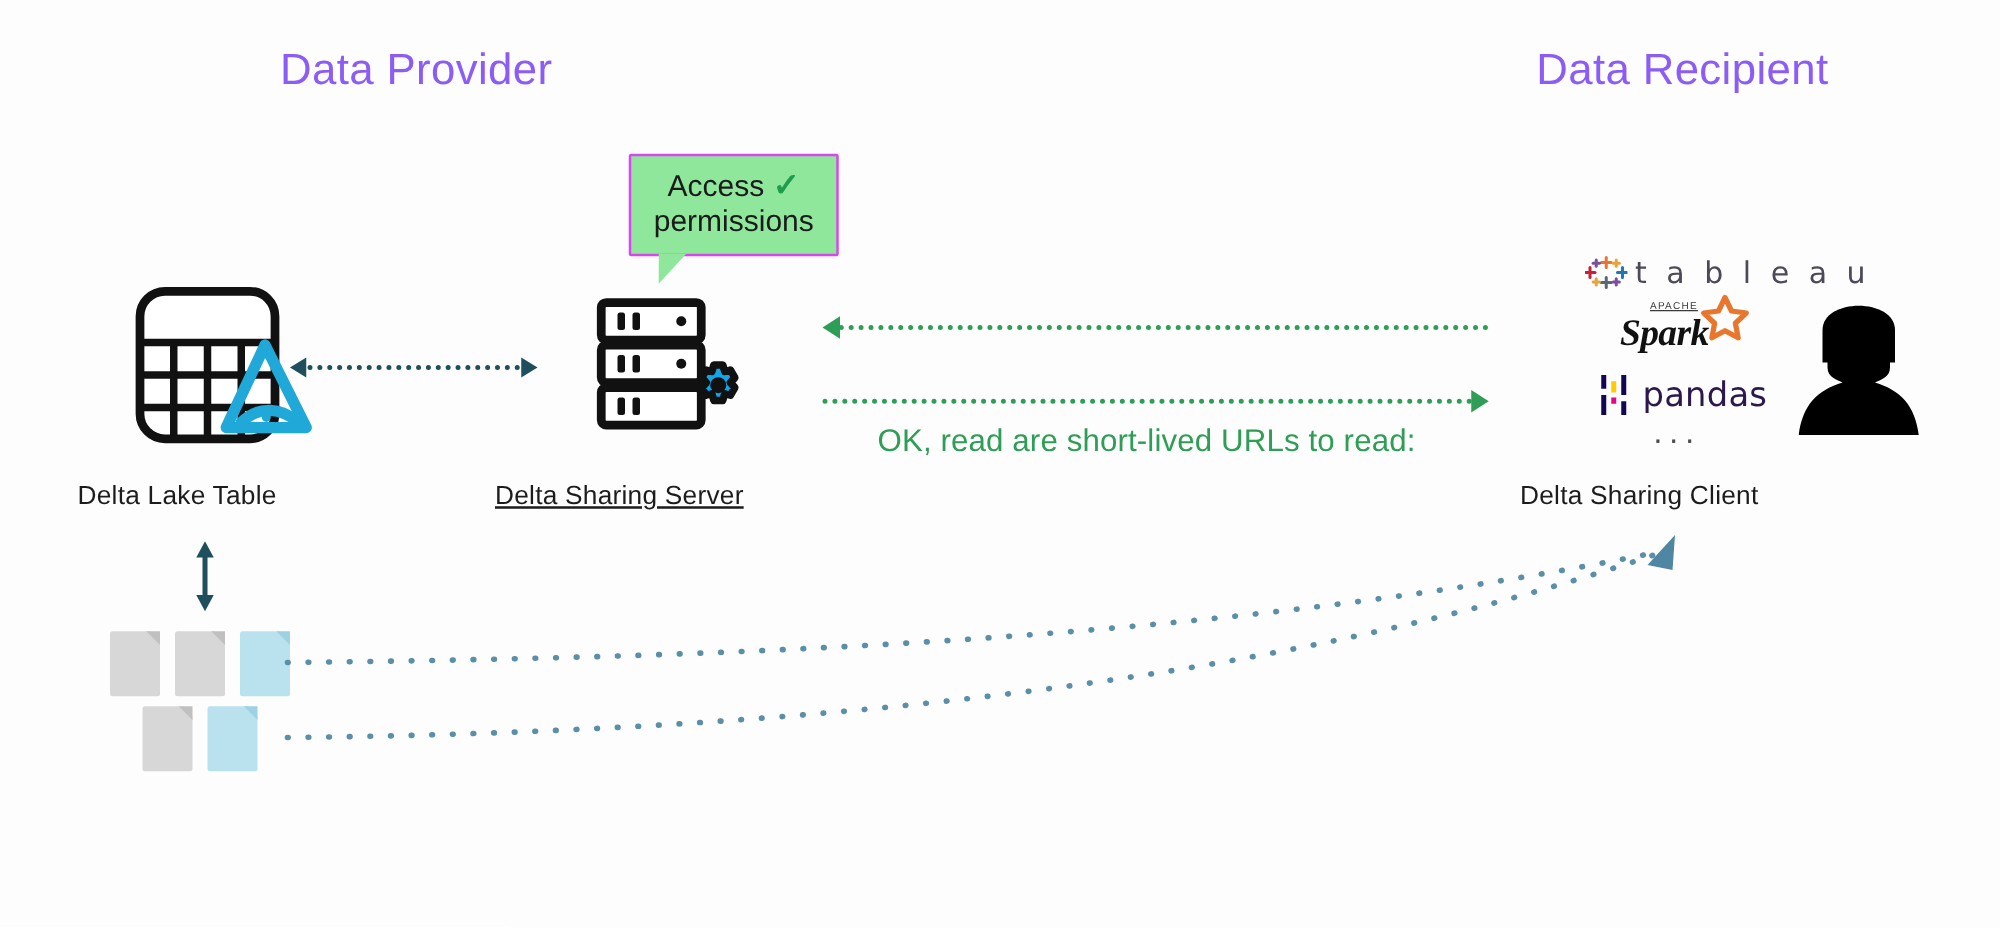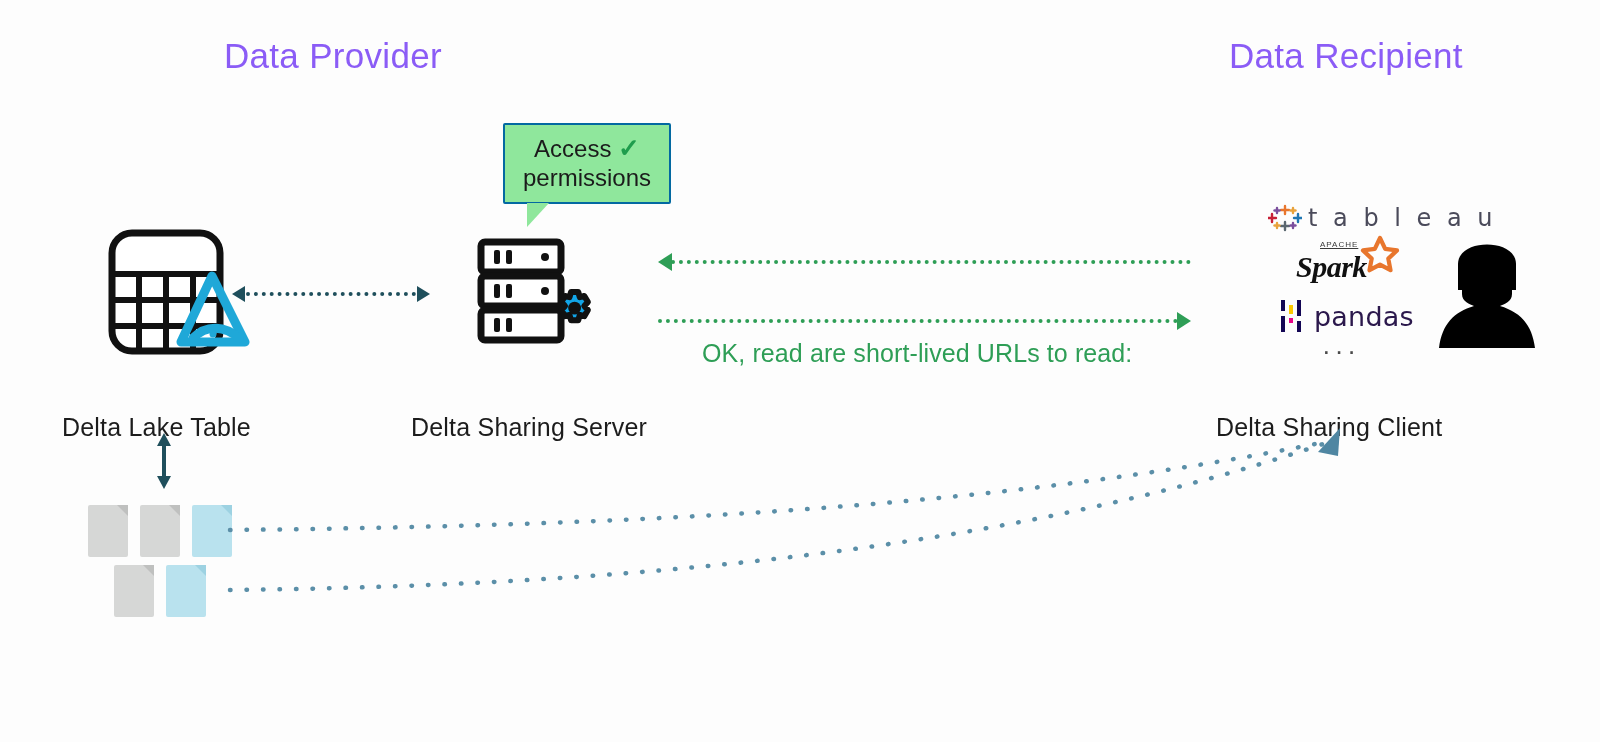--- a/index.html
+++ b/index.html
@@ -22,43 +22,42 @@
   .abs { position: absolute; }
 
   .section-heading {
     font-size: 35px;
     color: #8b5cf6;
     font-weight: 400;
     letter-spacing: 0.3px;
     white-space: nowrap;
   }
   .node-label {
-    font-size: 25px;
+    font-size: 21px;
     color: #1c1c1c;
     font-weight: 400;
     white-space: nowrap;
     letter-spacing: 0.2px;
-    margin-top: 28px;
   }
   .msg-label {
     font-size: 25px;
     color: #2e9e56;
     font-weight: 400;
     white-space: nowrap;
     letter-spacing: 0.1px;
   }
 
   
   #bubble {
     left: 503px;
     top: 123px;
     width: 168px;
     box-sizing: border-box;
     background: #8fe79c;
-    border: 2px solid #0369a1;
+    border: 2px solid #d946ef;
     border-radius: 2px;
     padding: 8px 10px 10px 10px;
   }
   #bubble .bubble-line {
     font-size: 24px;
     color: #1b1b1b;
     text-align: center;
     line-height: 1.18;
     white-space: nowrap;
   }
@@ -212,21 +211,21 @@
       <rect x="19" y="80" width="6" height="14" rx="2" fill="#111111"></rect>
       <rect x="31" y="80" width="6" height="14" rx="2" fill="#111111"></rect>
       <circle cx="70" cy="19" r="4" fill="#111111"></circle>
       <circle cx="70" cy="53" r="4" fill="#111111"></circle>
       <g transform="translate(62,52)">
         <path d="M28 6 l4.5 1.2 1.6 -5.3 7.1 0 1.6 5.3 4.5 -1.2 3.6 6.1 -3.6 4.0 3.6 4.0 -3.6 6.1 -4.5 -1.2 -1.6 5.3 -7.1 0 -1.6 -5.3 -4.5 1.2 -3.6 -6.1 3.6 -4.0 -3.6 -4.0 z" fill="#12a5e8" stroke="#111111" stroke-width="6" stroke-linejoin="round"></path>
         <circle cx="37.6" cy="18.1" r="6.4" fill="#111111"></circle>
       </g>
     </svg>
   </div>
-  <div class="abs node-label" style="left:411px; top:385px;">Delta Sharing Server</div>
+  <div class="abs node-label" style="left:396px; top:385px;text-decoration:underline;">Delta Sharing Server</div>
 
   <div class="abs" style="left:658px; top:252px; width:535px; height:20px;">
     <div class="abs tri tri-left-green" style="left:0px; top:1px;"></div>
     <div class="abs dotline" style="left:13px; top:8px; width:520px;"></div>
   </div>
 
   <div class="abs" style="left:658px; top:311px; width:535px; height:20px;">
     <div class="abs dotline" style="left:0px; top:8px; width:520px;"></div>
     <div class="abs tri tri-right-green" style="left:519px; top:1px;"></div>
   </div>

